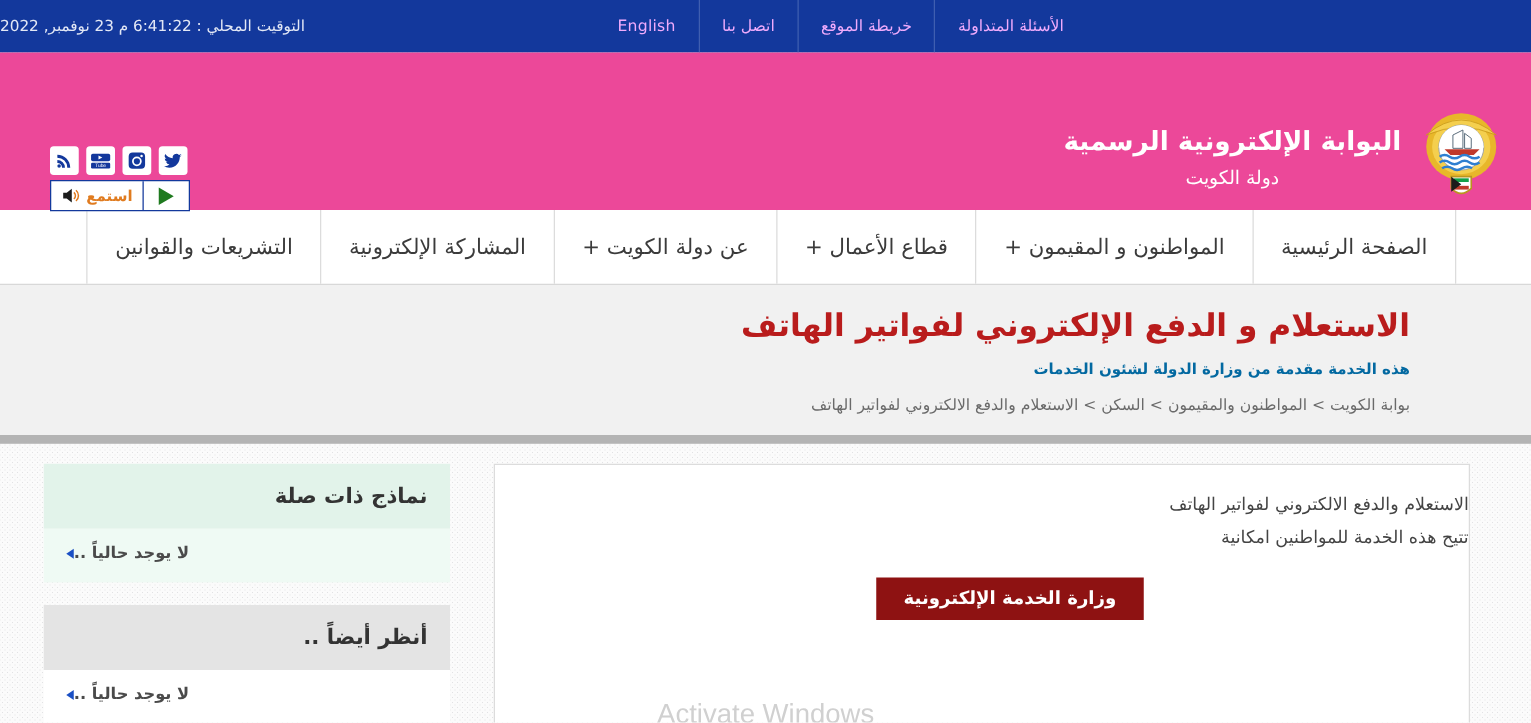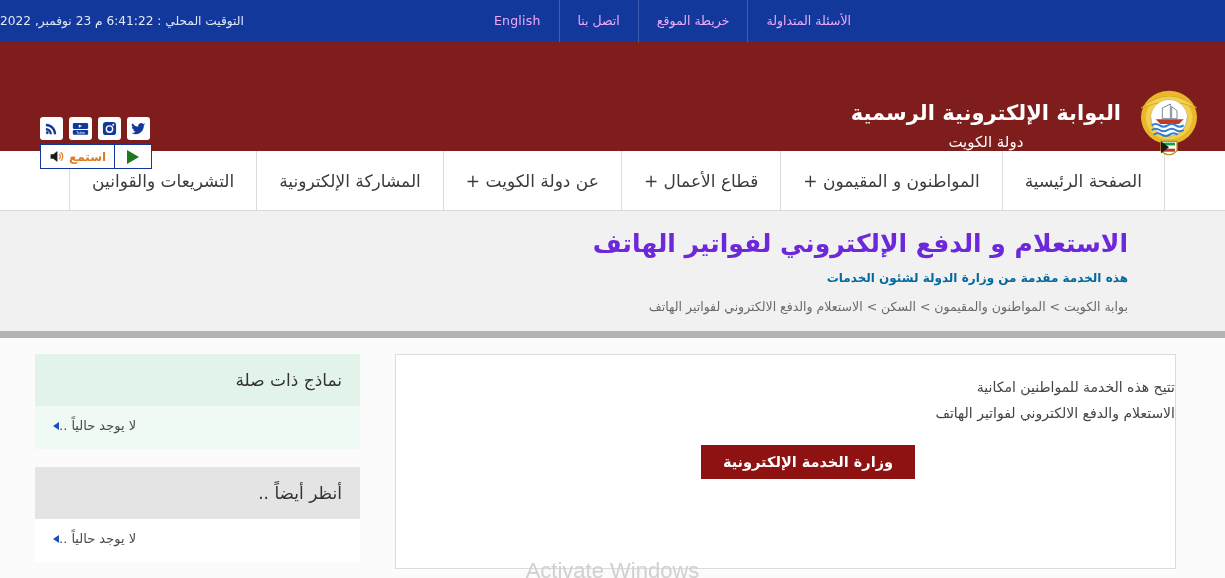--- a/index.html
+++ b/index.html
@@ -47,22 +47,22 @@
   .topbar-links .tl-item.en { font-size: 12.5px; letter-spacing: .2px; }
   .local-time {
     color: #e3e8f6;
     font-size: 12.2px;
     white-space: nowrap;
     direction: rtl;
   }
 
   
   .header {
-    height: 109px;
-    background: #7f1d1d;
+    height: 126px;
+    background: #ec4899;
     position: relative;
   }
   .brand {
     position: absolute;
     top: 52px; right: 18px;
     display: flex;
     align-items: flex-start;
     direction: rtl;
   }
   .emblem { width: 68px; height: 72px; margin-right: 4px; margin-top: -6px;}
@@ -145,21 +145,21 @@
 
   
   .titleband {
     background: #f1f1f1;
     padding: 18px 97px 14px 0;
     text-align: right;
     border-bottom: 7px solid #b4b4b4;
     height: 127px;
   }
   .page-title {
-    color: #6d28d9;
+    color: #b91c1c;
     font-size: 25px;
     font-weight: bold;
     line-height: 1.2;
   }
   .page-sub {
     color: #0369a1;
     font-size: 12px;
     font-weight: bold;
     margin-top: 12px;
   }
@@ -201,21 +201,21 @@
     font-weight: bold;
     padding: 9px 22px;
     margin-top: 18px;
     margin-right: 260px;
     border: none;
     cursor: pointer;
     font-family: inherit;
   }
 
   .sidebar { width: 325px; flex-shrink: 0; }
-  .panel { margin-bottom: 18px; }
+  .panel { margin-bottom: 18px; font-weight: bold; }
   .panel-head {
     font-size: 17px;
     color: #333333;
     text-align: right;
     padding: 16px 18px;
   }
   .panel-body { padding: 12px 18px 16px 18px; }
   .panel-row {
     display: flex;
     flex-direction: row-reverse;
@@ -353,22 +353,22 @@
 
 <div class="titleband">
   <h1 class="page-title">الاستعلام و الدفع الإلكتروني لفواتير الهاتف</h1>
   <div class="page-sub">هذه الخدمة مقدمة من وزارة الدولة لشئون الخدمات</div>
   <div class="breadcrumb">بوابة الكويت &gt; المواطنون والمقيمون &gt; السكن &gt; الاستعلام والدفع الالكتروني لفواتير الهاتف</div>
 </div>
 
 <div class="content">
 
   <div class="main-card">
+    <div class="card-text">الاستعلام والدفع الالكتروني لفواتير الهاتف</div>
     <div class="card-text">تتيح هذه الخدمة للمواطنين امكانية</div>
-    <div class="card-text">الاستعلام والدفع الالكتروني لفواتير الهاتف</div>
     <button class="start-btn">وزارة الخدمة الإلكترونية</button>
   </div>
 
   <aside class="sidebar">
     <div class="panel panel-green">
       <div class="panel-head">نماذج ذات صلة</div>
       <div class="panel-body">
         <div class="panel-row">
           <span class="bullet"></span>
           <span>لا يوجد حالياً ..</span>

